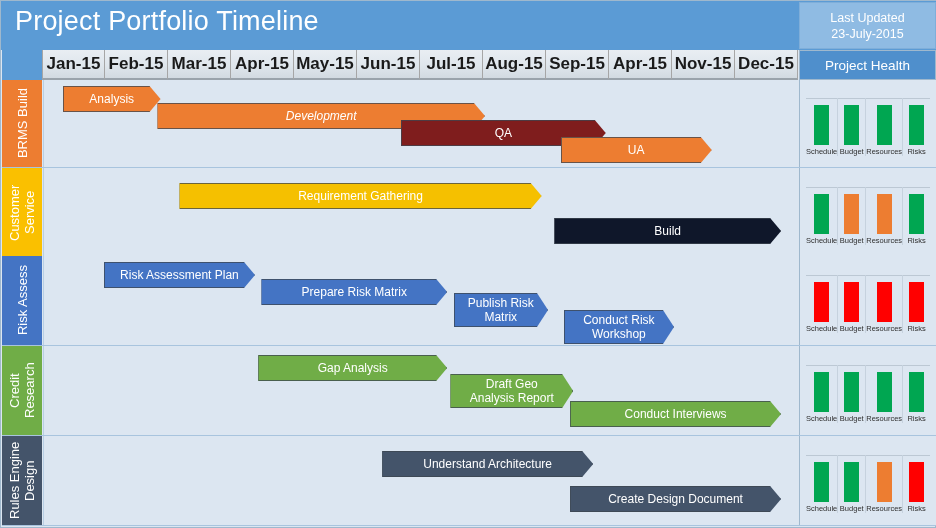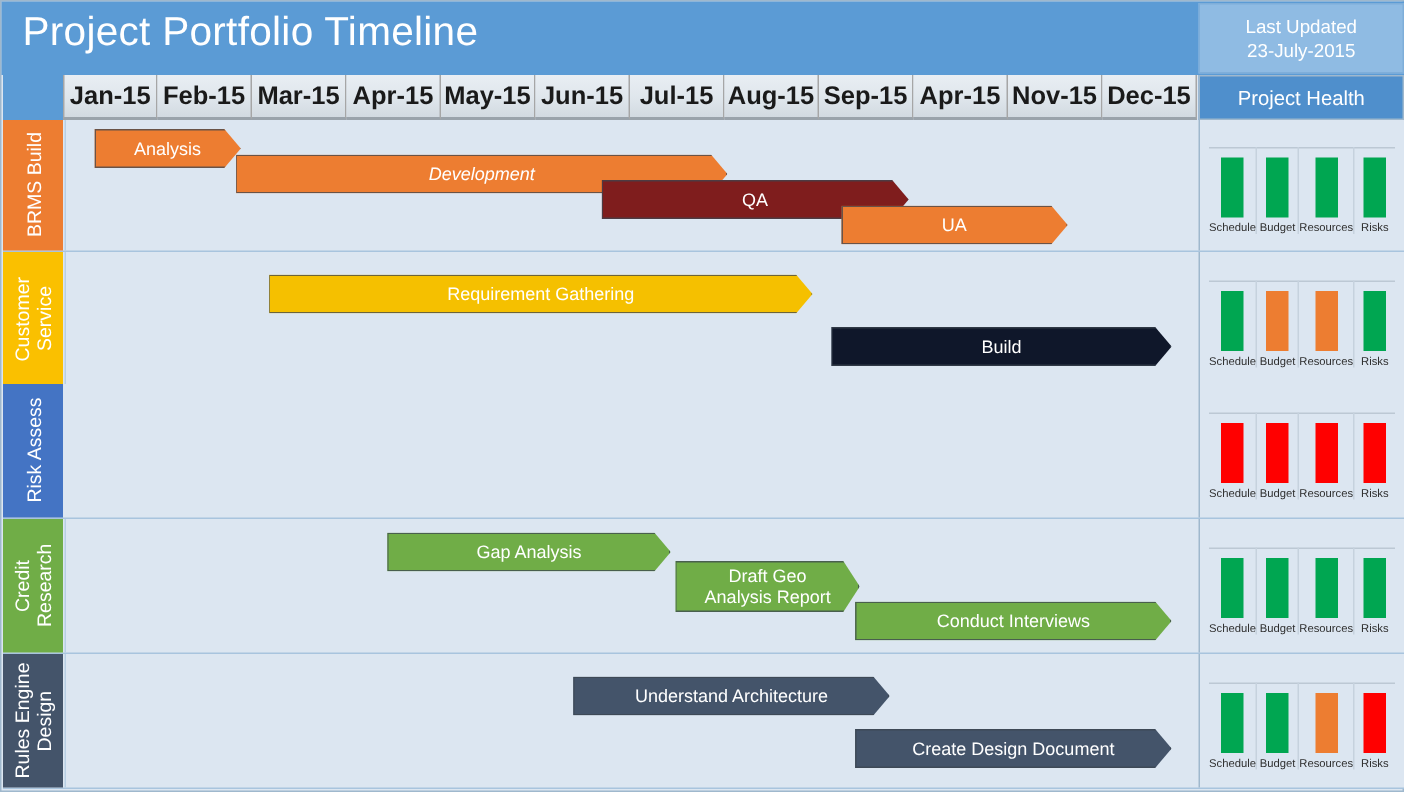--- a/index.html
+++ b/index.html
@@ -170,20 +170,38 @@
                 <div class="hlabel">Risks</div>
               </div>
             </div>
           </div>
         </div>
       </div>
       <div class="lane" style="top: 176px; height: 90px;">
         <div class="lane-label" style="background: rgb(68, 116, 196);">
           <span>Risk Assess</span>
         </div>
+        <div class="lane-body">
+          <div class="bar" style="background: rgb(68, 116, 196); left: 59.85px; width: 151.2px; top: 6px;">
+            <div class="bshadow"></div>
+            <div class="btxt">Risk Assessment Plan</div>
+          </div>
+          <div class="bar" style="background: rgb(68, 116, 196); left: 217.35px; width: 185.85px; top: 23px;">
+            <div class="bshadow"></div>
+            <div class="btxt">Prepare Risk Matrix</div>
+          </div>
+          <div class="bar two-line" style="background: rgb(68, 116, 196); left: 409.5px; width: 94.5px; top: 37px;">
+            <div class="bshadow"></div>
+            <div class="btxt">Publish Risk<br>Matrix</div>
+          </div>
+          <div class="bar two-line" style="background: rgb(68, 116, 196); left: 519.75px; width: 110.25px; top: 54px;">
+            <div class="bshadow"></div>
+            <div class="btxt">Conduct Risk<br>Workshop</div>
+          </div>
+        </div>
         <div class="lane-health">
           <div class="hgroup">
             <div class="hrule"></div>
             <div class="hcols">
               <div class="hcol">
                 <div class="hbar" style="background: rgb(255, 0, 0);"></div>
                 <div class="hlabel">Schedule</div>
               </div>
               <div class="hcol">
                 <div class="hbar" style="background: rgb(255, 0, 0);"></div>

